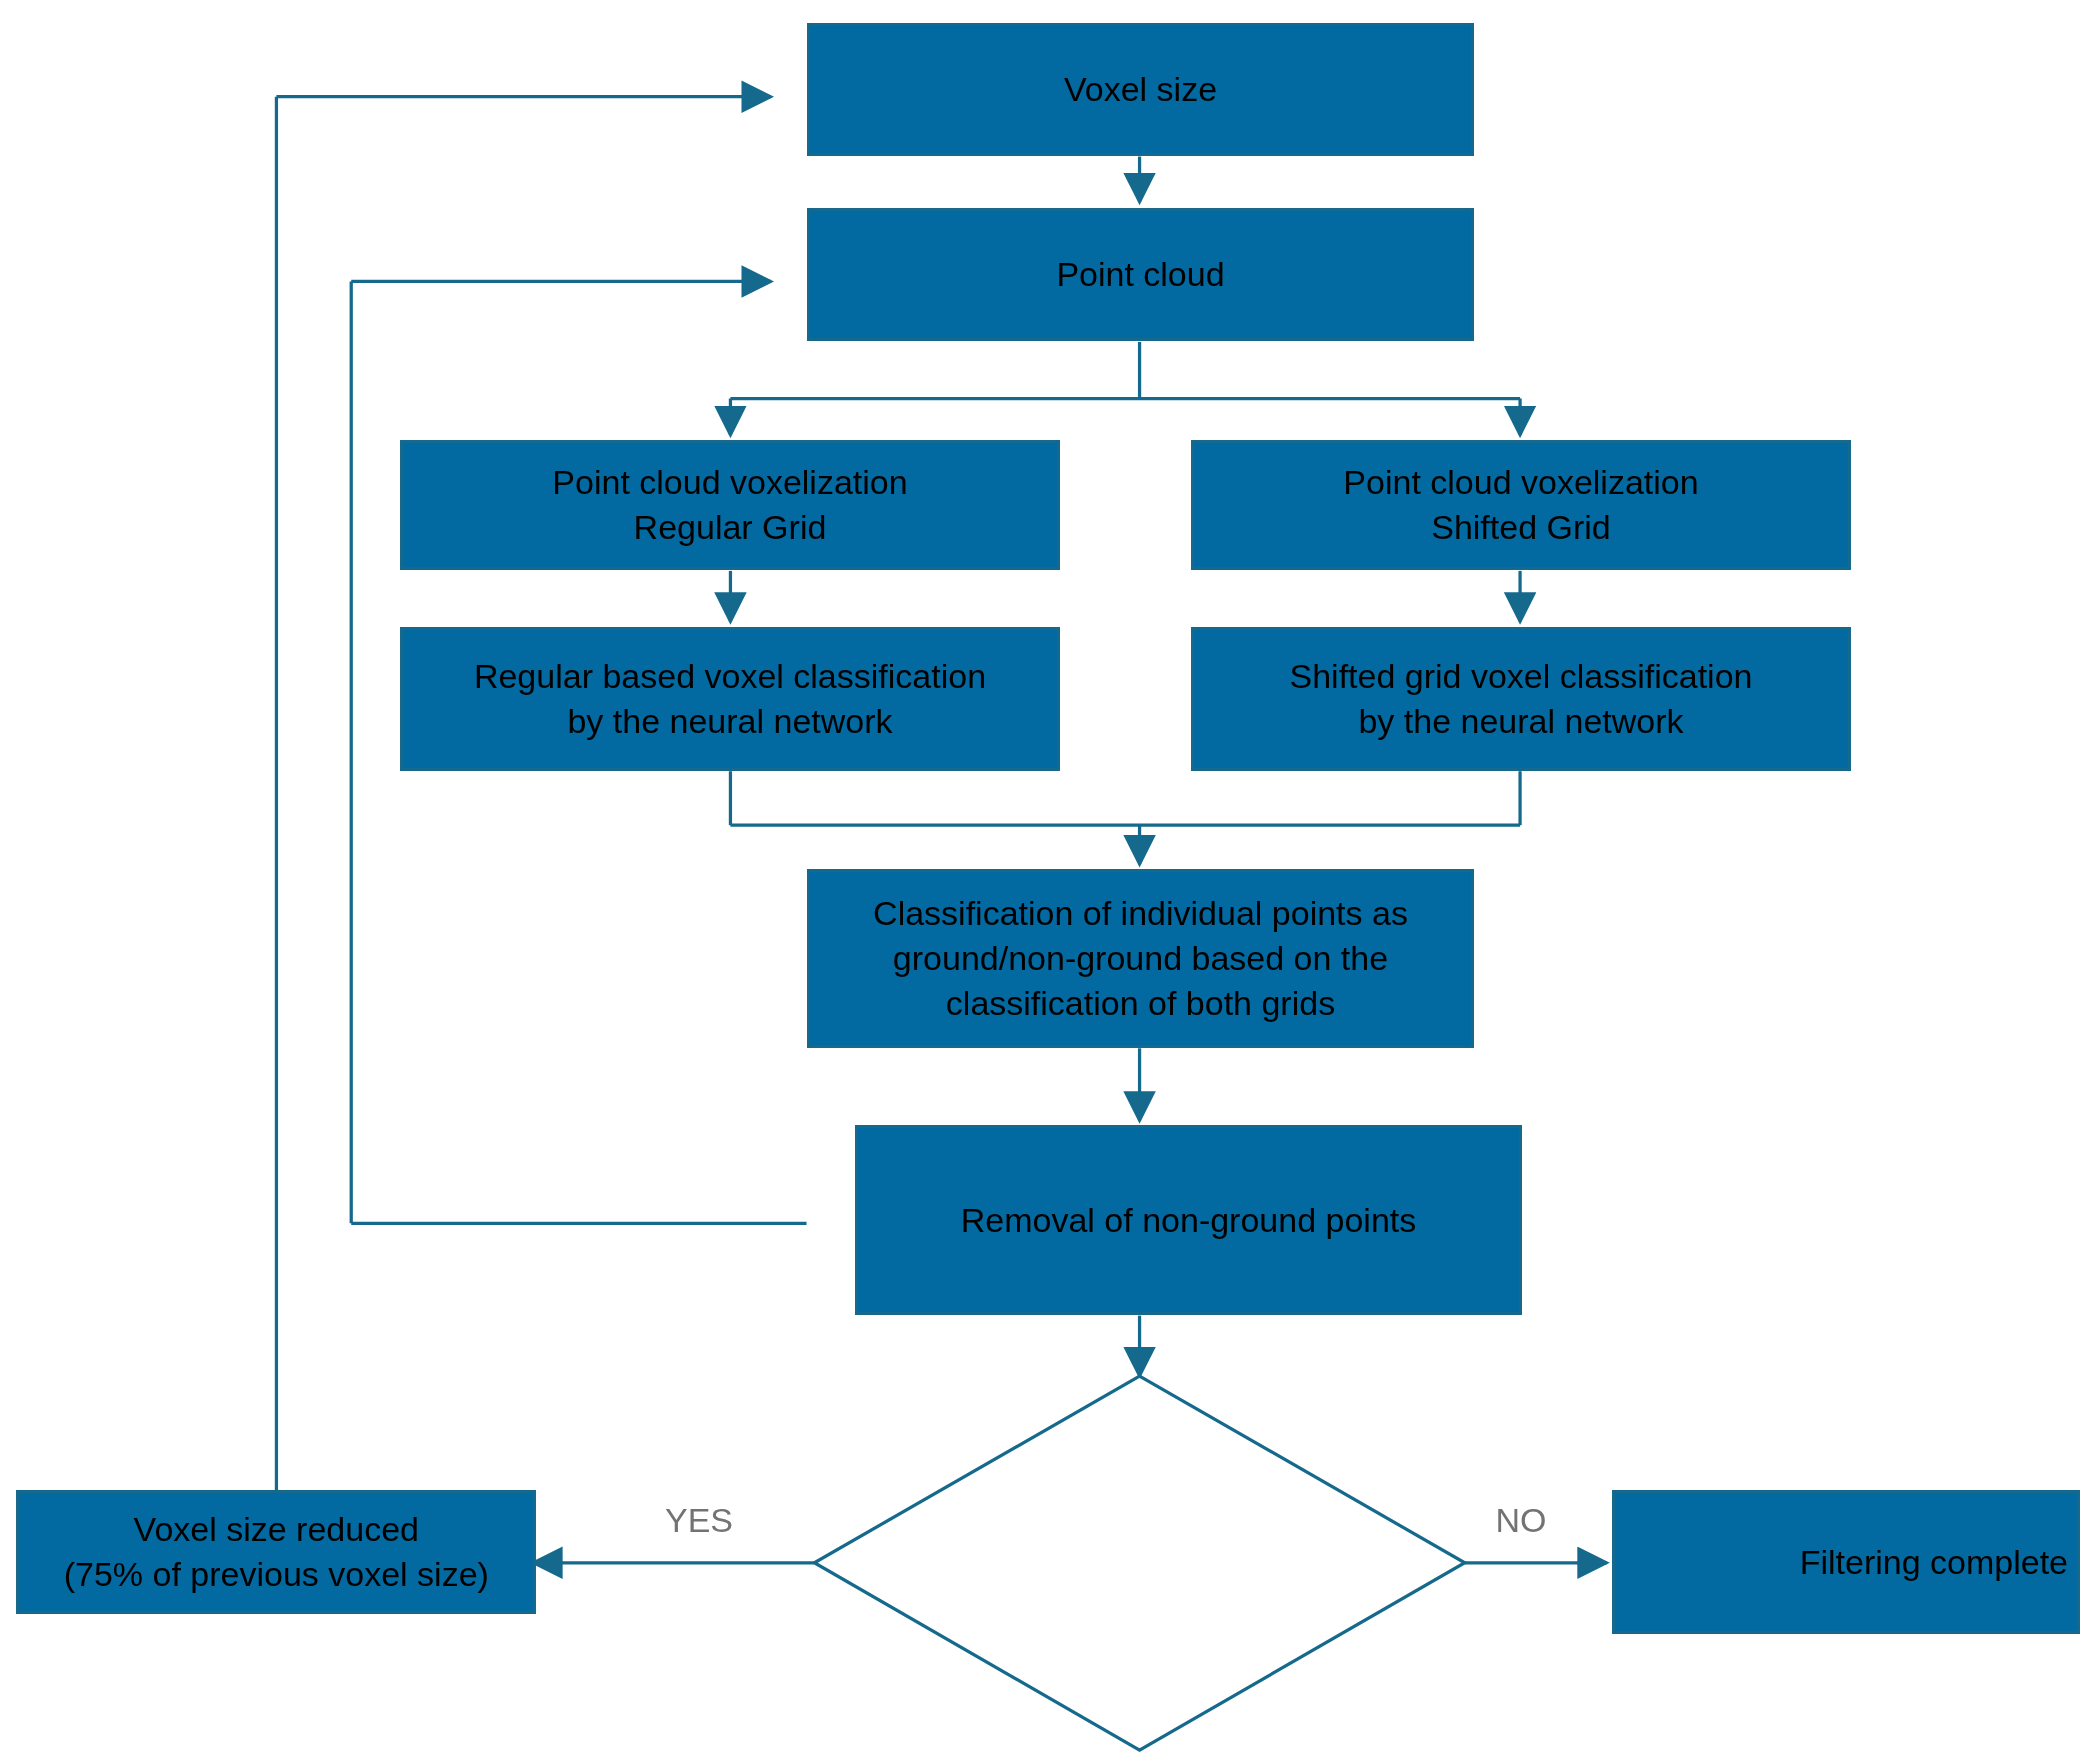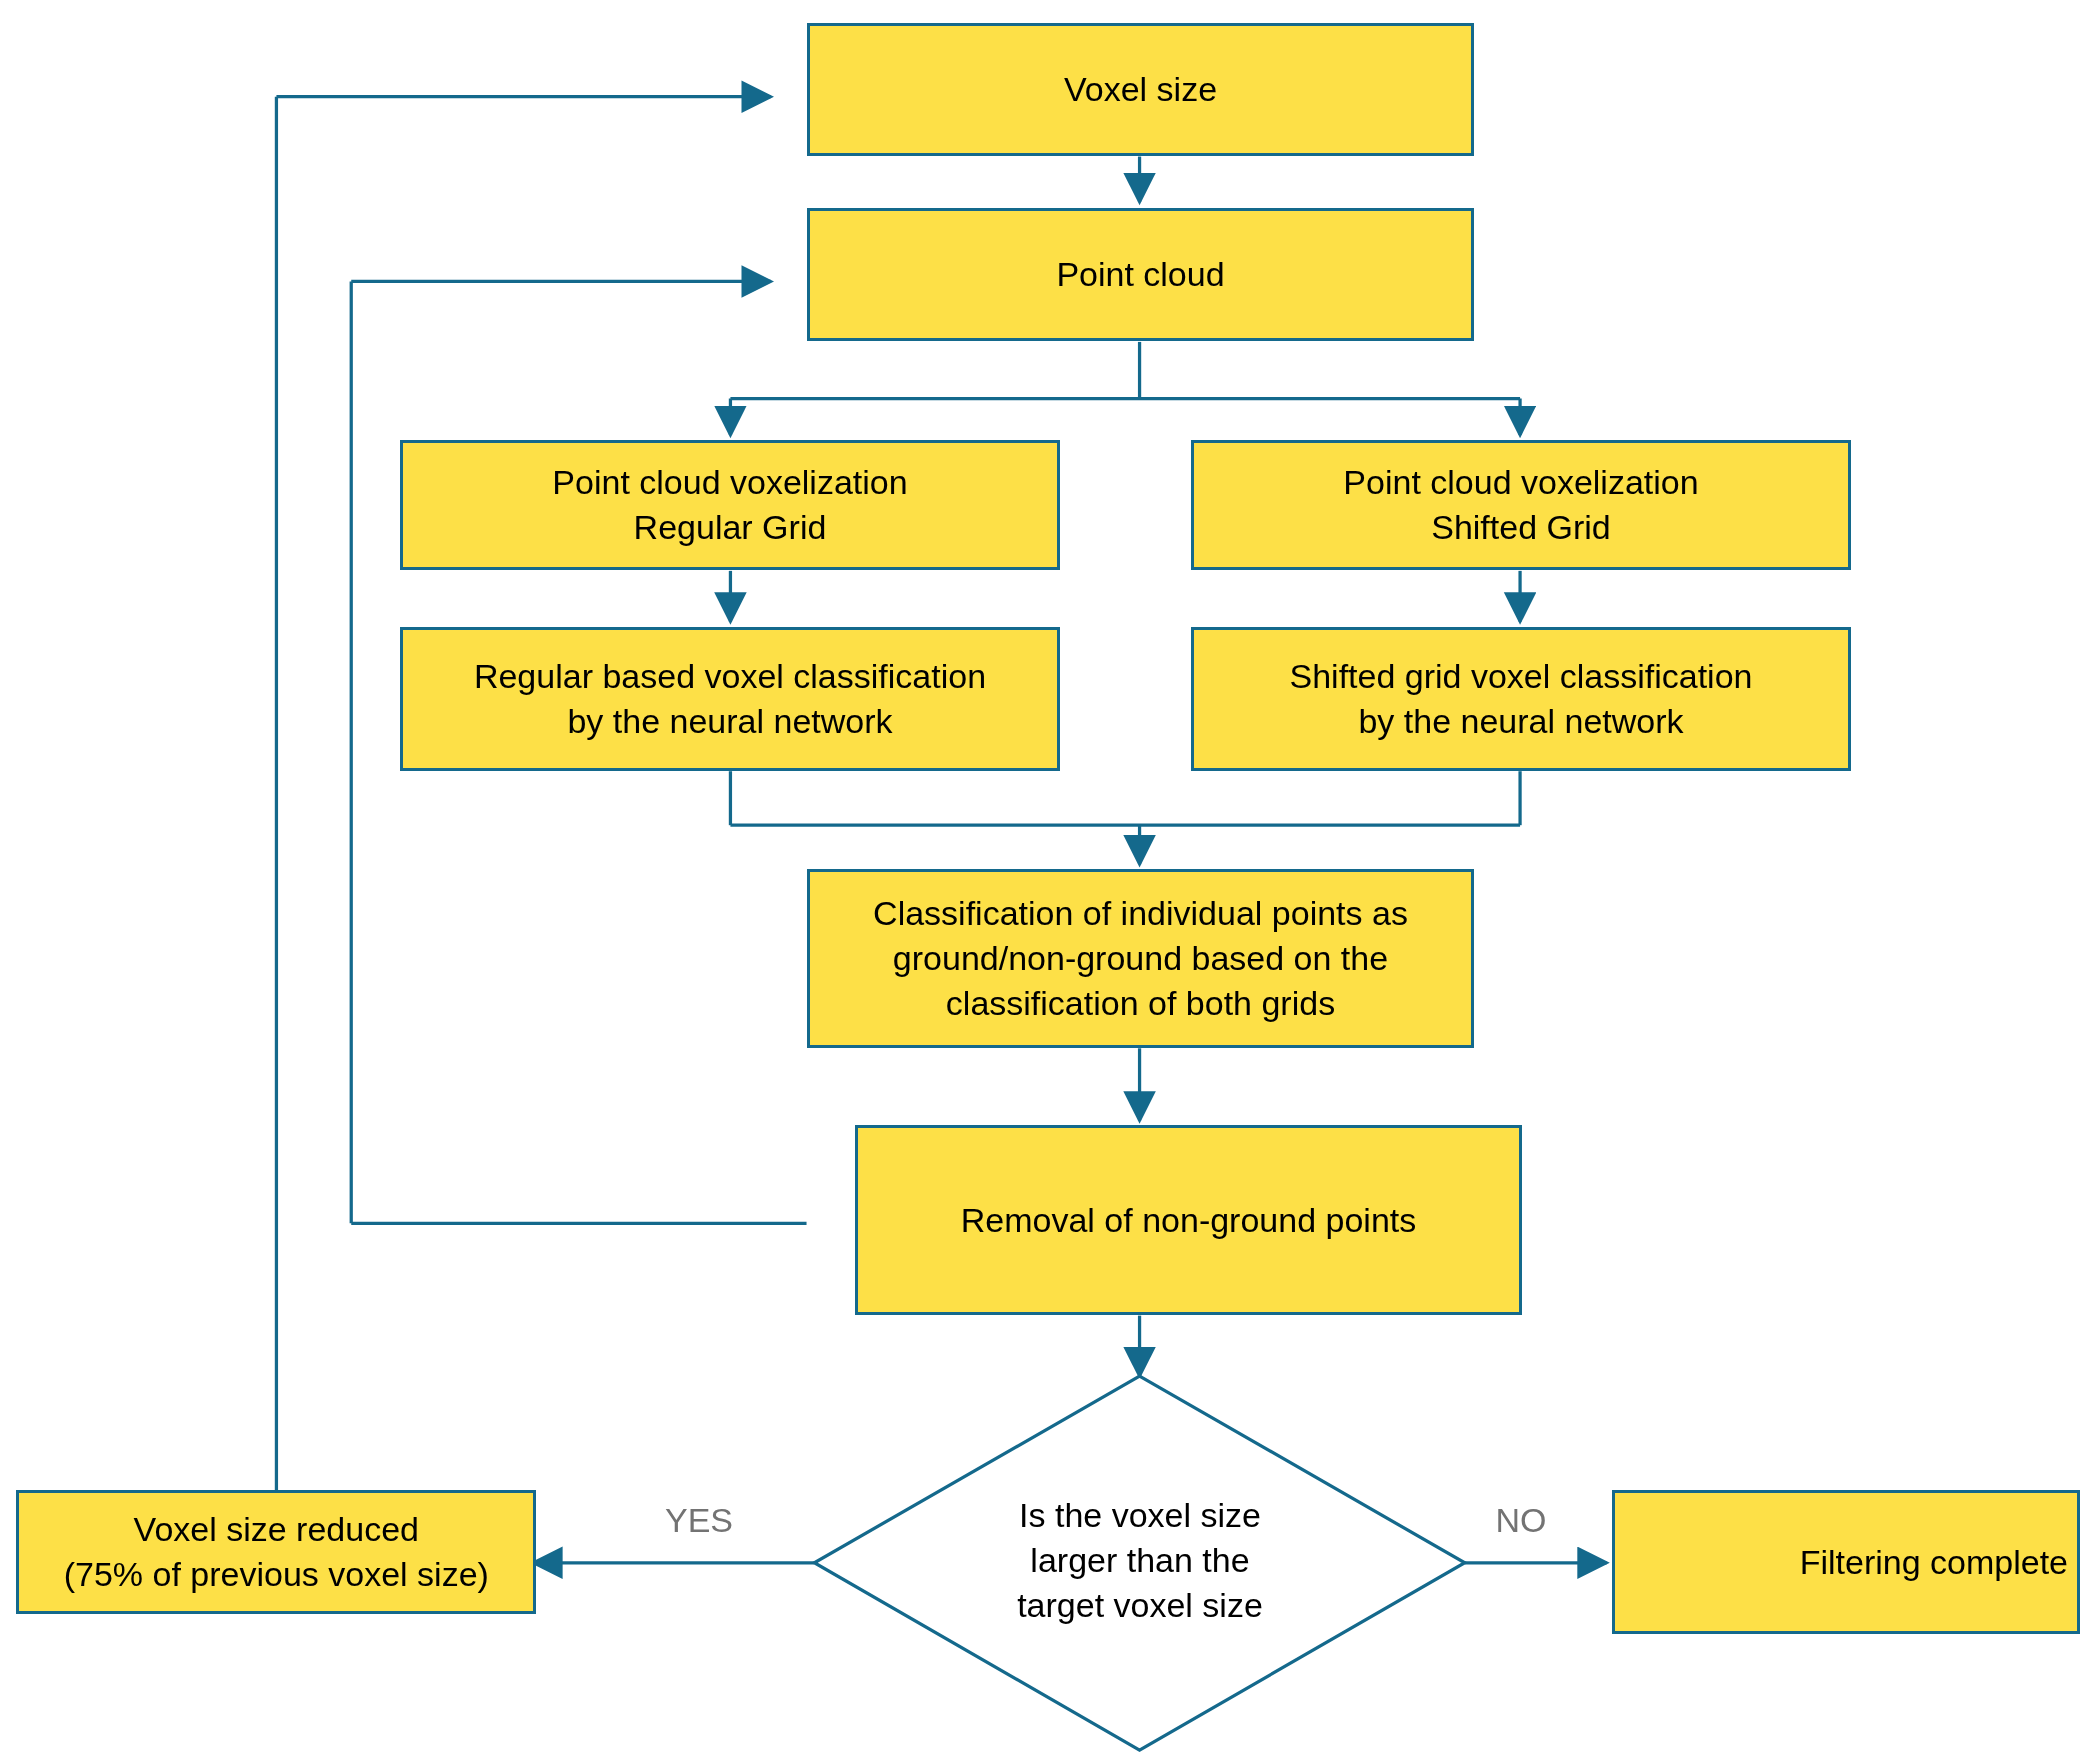--- a/index.html
+++ b/index.html
@@ -21,21 +21,21 @@
     position: absolute;
     top: 0;
     left: 0;
     width: 2097px;
     height: 1759px;
   }
   .node-box {
     position: absolute;
     box-sizing: border-box;
     border: 3.3px solid #14698C;
-    background: #fde047;
+    background: #0369a1;
     display: flex;
     align-items: center;
     justify-content: center;
     text-align: center;
     color: #000000;
     font-size: 34px;
     line-height: 1.32;
     padding: 3.9px 9px;
   }
   .node-box .txt {
@@ -136,23 +136,20 @@
   <div class="node-box" style="left:807px; top:869px; width:667px; height:179px;">
     <span class="txt">Classification of individual points as
 ground/non-ground based on the
 classification of both grids</span>
   </div>
 
   <div class="node-box" style="left:807px; top:1125px; width:667px; height:190px;margin-left:48px;">
     <span class="txt">Removal of non-ground points</span>
   </div>
 
-  <div class="diamond-label" style="left:945px; top:1493px; width:390px;">Is the voxel size
-larger than the
-target voxel size</div>
 
   <div class="node-box" style="left:16.3px; top:1490px; width:520px; height:124px;">
     <span class="txt">Voxel size reduced
 (75% of previous voxel size)</span>
   </div>
 
   <div class="node-box" style="left:1612px; top:1490px; width:468px; height:144px;justify-content:flex-end;">
     <span class="txt">Filtering complete</span>
   </div>
 

